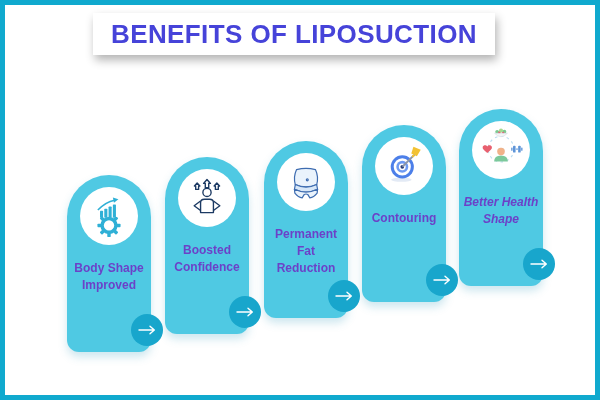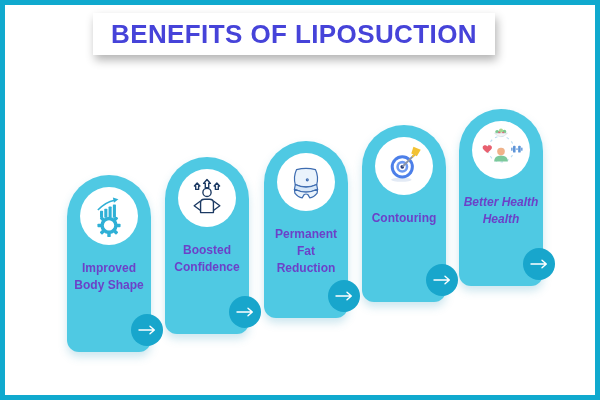--- a/index.html
+++ b/index.html
@@ -61,22 +61,22 @@
           <rect x="17.5" y="22" width="3.6" height="8" rx="0.8"></rect>
           <rect x="22.5" y="19.5" width="3.6" height="10.5" rx="0.8"></rect>
           <rect x="27.5" y="17" width="3.6" height="13" rx="0.8"></rect>
           <rect x="32.5" y="14.5" width="3.6" height="15.5" rx="0.8"></rect>
           <path d="M15,21 Q24,11.5 34.5,9.5" fill="none" stroke="#2FB0D6" stroke-width="1.8"></path>
           <polygon points="32.5,6.3 39,8.6 33.8,12.6"></polygon>
         </g>
       </svg>
     </div>
     <div class="pill-label">
+      <div>Body Shape</div>
       <div>Improved</div>
-      <div>Body Shape</div>
     </div>
     <button class="arrow-btn">
       <svg width="20" height="12" viewBox="0 0 20 12">
         <path d="M2,6 H17 M13,2.2 L17.3,6 L13,9.8" stroke="#fff" stroke-width="1.4" fill="none" stroke-linecap="round" stroke-linejoin="round"></path>
       </svg>
     </button>
   </div>
 
   <div class="pill pill-2">
     <div class="icon-circle">
@@ -170,21 +170,21 @@
           <circle cx="30.5" cy="8" r="1.3" fill="#E0596B"></circle>
           <path d="M20.5,8.5 Q28,16.5 35.5,8.5 Z" fill="#F3F5F7" stroke="#D6DDE5" stroke-width="0.8"></path>
         </g>
         <path d="M20,41.5 Q20,34.5 28,34.5 Q36,34.5 36,41.5 Z" fill="#7CC99B"></path>
         <circle cx="28" cy="29.8" r="4.4" fill="#F1B289"></circle>
         <path d="M23.6,29.8 A4.4,4.4 0 0 1 32.4,29.8 L32.4,28.8 Q32,25.4 28,25.4 Q24,25.4 23.6,28.8 Z" fill="#7A4E32"></path>
       </svg>
     </div>
     <div class="pill-label">
       <div>Better Health</div>
-      <div>Health</div>
+      <div>Shape</div>
     </div>
     <button class="arrow-btn">
       <svg width="20" height="12" viewBox="0 0 20 12">
         <path d="M2,6 H17 M13,2.2 L17.3,6 L13,9.8" stroke="#fff" stroke-width="1.4" fill="none" stroke-linecap="round" stroke-linejoin="round"></path>
       </svg>
     </button>
   </div>
 
 </div>
 

